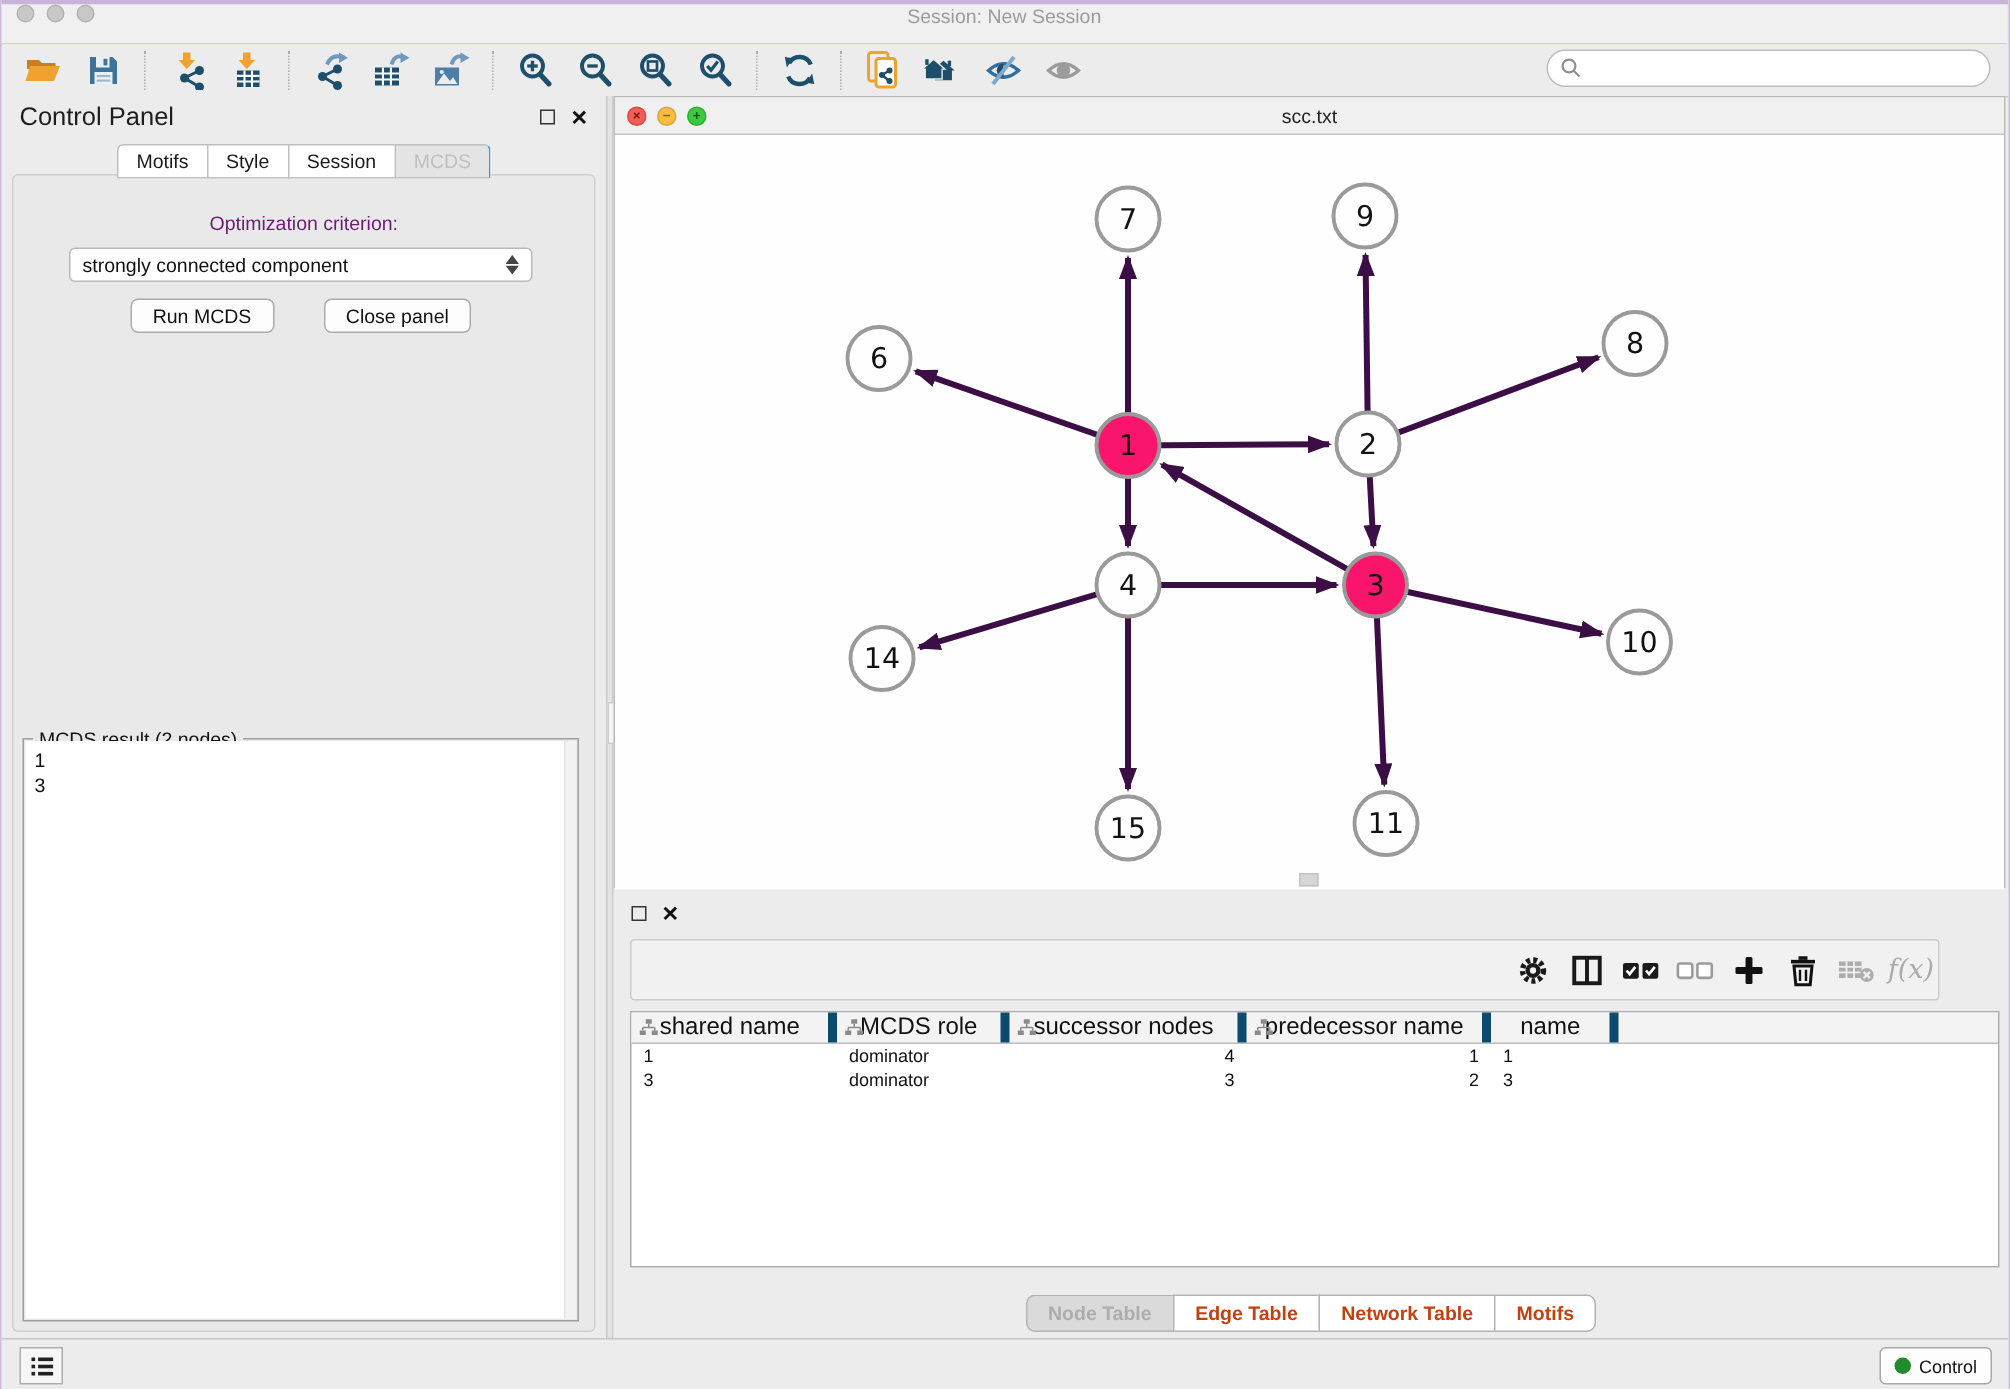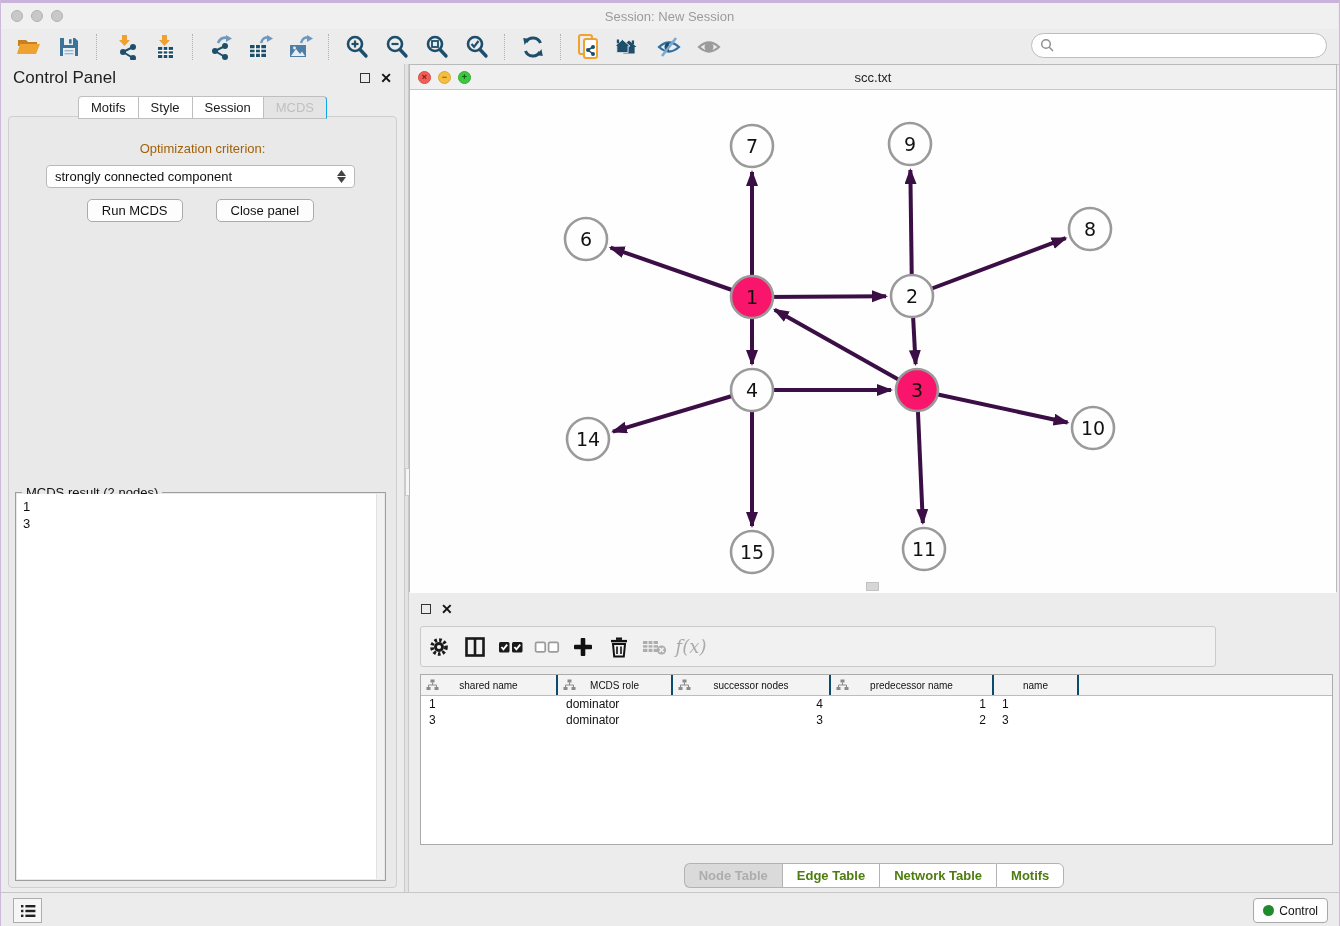--- a/index.html
+++ b/index.html
@@ -3,21 +3,21 @@
 <meta charset="utf-8">
 <style>
   html,body{margin:0;padding:0;}
   body{width:1340px;height:926px;position:relative;background:#ECECEC;
        font-family:"Liberation Sans",sans-serif;overflow:hidden;
        border-left:1px solid #CDB9DC;border-right:1px solid #CDB9DC;box-sizing:border-box;}
   .win-edge-top{position:absolute;top:0;left:0;right:0;height:3px;background:#C9B3DB;}
 
   
   .titlebar{position:absolute;top:3px;left:0;right:1px;height:26px;background:#F0F0F0;
-            border-bottom:2px solid #8b5cf6;display:flex;align-items:center;}
+            border-bottom:2px solid #8b5cf6;display:flex;align-items:flex-start;}
   .tl-group{display:flex;gap:8px;margin-left:10px;}
   .tl{width:12px;height:12px;border-radius:50%;background:#C8C8C8;border:1px solid #B2B2B2;box-sizing:border-box;}
   .title-text{position:absolute;left:0;right:0;text-align:center;color:#9B9B9B;font-size:13px;}
 
   
   .toolbar{position:absolute;top:29px;left:0;right:0;height:35px;background:#ECECEC;
            border-bottom:1px solid #C8C8C8;display:flex;align-items:center;padding-left:8px;}
   .tb-btn{width:30px;height:28px;display:flex;align-items:center;justify-content:center;margin:0 5px;}
   .tb-sep{width:1px;height:26px;border-left:1px dotted #B0B0B0;margin:0 7px;}
   .search-wrap{position:absolute;right:12px;top:4px;width:296px;height:25px;background:#fff;
@@ -30,21 +30,21 @@
   .panel-icons{display:flex;gap:10px;align-items:center;}
   .float-ic{width:10px;height:10px;border:1.6px solid #333;box-sizing:border-box;}
   .close-ic{font-size:14px;font-weight:bold;color:#111;line-height:10px;}
   .cp-tabs{position:absolute;top:32px;left:0;width:100%;display:flex;justify-content:center;z-index:3;}
   .tab{font-size:13px;padding:3px 12px;background:#fff;border:1px solid #BFBFBF;border-right:none;color:#1A1A1A;}
   .tab:first-child{border-top-left-radius:4px;}
   .tab:last-child{border-right:1px solid #0ea5e9;border-top-right-radius:4px;}
   .tab.disabled{background:#E4E4E4;color:#C0C0C0;}
   .cp-body{position:absolute;left:7px;right:7px;top:52px;bottom:5px;background:#E9E9E9;
            border:1px solid #CFCFCF;border-radius:4px;}
-  .opt-label{text-align:center;font-size:13px;color:#a16207;margin-top:24px;}
+  .opt-label{text-align:center;font-size:13px;color:#701a75;margin-top:24px;}
   .dropdown{position:absolute;left:37px;right:41px;top:48px;height:23px;background:#fff;
             border:1px solid #B9B9B9;border-radius:4px;display:flex;align-items:center;
             padding:0 8px;font-size:13px;color:#111;box-sizing:border-box;}
   .dd-arrows{margin-left:auto;display:flex;flex-direction:column;gap:1px;align-items:center;}
   .btn-row{position:absolute;top:82px;left:0;right:4px;display:flex;justify-content:center;gap:33px;}
   .pbtn{background:#FDFDFD;border:1px solid #ABABAB;border-radius:5px;font-size:13px;
         color:#111;padding:3px 14px;font-family:"Liberation Sans",sans-serif;}
   .result-box{position:absolute;left:6px;right:10px;top:375px;bottom:6px;border:1px solid #9E9E9E;}
   .result-legend{position:absolute;top:-8px;left:6px;background:#E9E9E9;padding:0 4px;font-size:13px;color:#111;}
   .result-white{position:absolute;inset:1px;background:#fff;padding:4px 0 0 6px;
@@ -67,37 +67,37 @@
   .nl-red{background:#F25E57;border:1px solid #D94A44;color:#7E1510;}
   .nl-yellow{background:#F6BE3F;border:1px solid #DEA733;color:#8A5D05;}
   .nl-green{background:#3DC93F;border:1px solid #2FAE34;color:#0D5E10;}
   .net-title{position:absolute;left:0;right:0;text-align:center;font-size:13px;color:#222;}
   .canvas{position:relative;width:100%;height:503px;background:#FEFEFE;}
   .canvas-grip{position:absolute;left:456px;bottom:2px;width:11px;height:7px;background:#D6D6D6;border:1px solid #C2C2C2;}
 
   
   .table-panel{position:absolute;left:408px;top:596px;right:0;bottom:33px;background:#ECECEC;}
   .tp-header{height:26px;display:flex;align-items:center;padding:0 12px;}
-  .tp-toolbar{position:absolute;left:11px;top:30px;width:796px;height:41px;background:#F1F1F1;
-              border:1px solid #CBCBCB;border-radius:3px;display:flex;align-items:center;box-sizing:border-box;}
+  .tp-toolbar{position:absolute;left:11px;top:30px;width:873px;height:41px;background:#F1F1F1;
+              border:1px solid #CBCBCB;border-radius:3px;display:flex;align-items:center;padding-left:10px;box-sizing:border-box;justify-content:flex-end;}
   .tp-tool{width:36px;display:flex;align-items:center;justify-content:center;}
   .fx-label{font-family:"DejaVu Serif",serif;font-style:italic;color:#ABABAB;font-size:18px;}
   .table-wrap{position:absolute;left:11px;top:78px;width:913px;height:171px;background:#fff;
               border:1px solid #ABABAB;box-sizing:border-box;}
   .thead{display:flex;background:#F3F3F3;border-bottom:1px solid #BDBDBD;height:20px;}
-  .th{display:flex;align-items:center;justify-content:center;gap:5px;font-size:10px;color:#111;
-      border-right:2px solid #0c4a6e;box-sizing:border-box;position:relative;}
+  .th{display:flex;align-items:center;justify-content:center;gap:5px;font-size:16px;color:#111;
+      border-right:6px solid #0c4a6e;box-sizing:border-box;position:relative;}
   .th .hier{position:absolute;left:5px;}
   .trow{display:flex;height:16px;font-size:12px;color:#111;}
   .td{padding:1px 8px 0 8px;box-sizing:border-box;}
   .c1{width:137px;} .c2{width:115px;} .c3{width:158px;} .c4{width:163px;} .c5{width:85px;}
   .num{text-align:right;}
   .tp-tabs{position:absolute;left:0;right:0;top:267px;display:flex;justify-content:center;}
   .ttab{font-size:13px;font-weight:bold;padding:4px 14px;background:#fff;border:1px solid #B3B3B3;
-        border-right:none;color:#4d7c0f;}
+        border-right:none;color:#c2410c;}
   .ttab:first-child{border-radius:6px 0 0 6px;}
   .ttab:last-child{border-right:1px solid #B3B3B3;border-radius:0 6px 6px 0;}
   .ttab.selected{background:#DADADA;color:#ADADAD;}
 
   
   .statusbar{position:absolute;left:0;right:0;bottom:0;height:33px;background:#ECECEC;border-top:1px solid #C6C6C6;}
   .list-btn{position:absolute;left:12px;top:5px;width:27px;height:23px;background:#F6F6F6;
             border:1px solid #ADADAD;display:flex;align-items:center;justify-content:center;}
   .mem-btn{position:absolute;right:11px;top:5px;height:23px;background:#FDFDFD;border:1px solid #A8A8A8;
            border-radius:4px;display:flex;align-items:center;gap:5px;padding:0 9px;font-size:12px;color:#111;}

